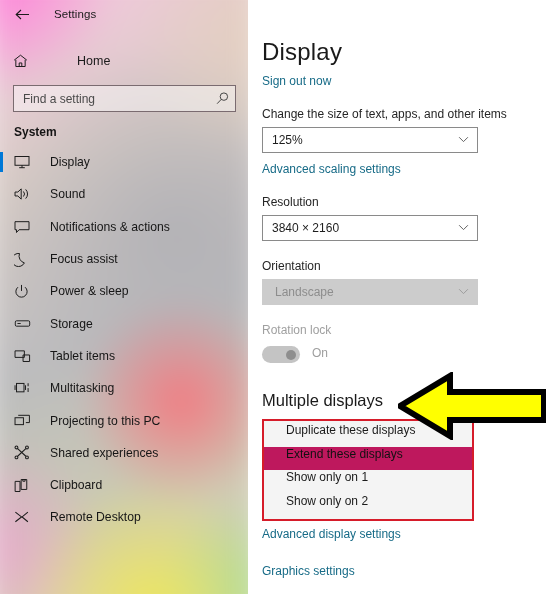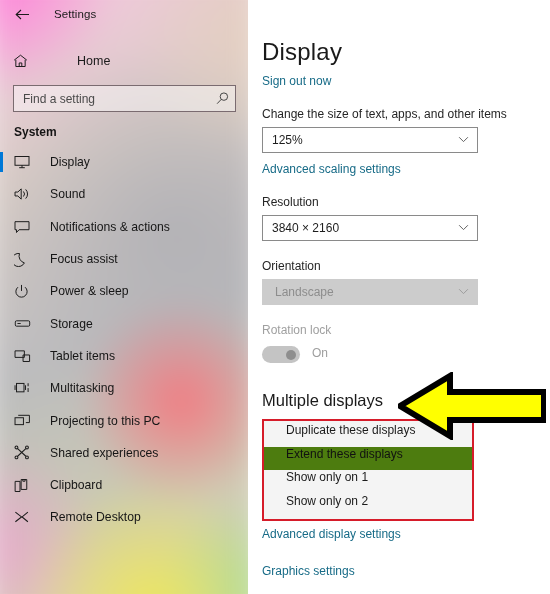--- a/index.html
+++ b/index.html
@@ -184,21 +184,21 @@
     background: #f4f4f4;
     padding: 2px 0;
     z-index: 5;
   }
   .dd-item {
     height: 23.5px;
     display: flex; 
     padding-left: 22px;
     font-size: 12px; color: #1b1b1b;
   }
-  .dd-item.active { background: #4d7c0f; color: #111111; }
+  .dd-item.active { background: #be185d; color: #111111; }
 
   .after-dd { margin-top: 6px; }
   .graphics { margin-top: 22px; }
 
   
   #callout-arrow {
     position: absolute;
     left: 150px; top: 372px;
     width: 148px; height: 68px;
     z-index: 9;

